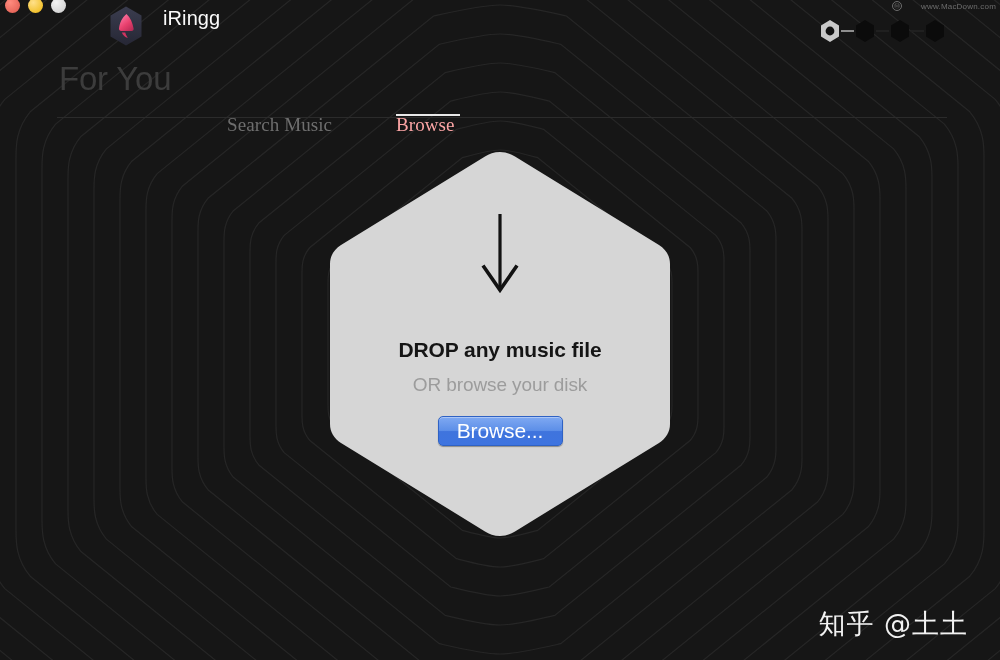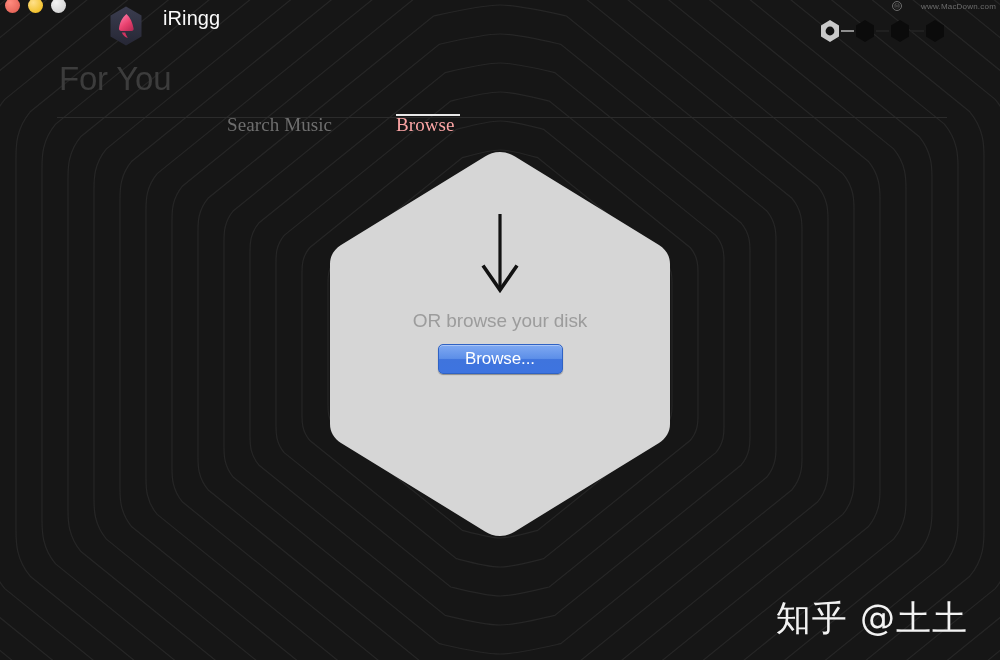--- a/index.html
+++ b/index.html
@@ -194,42 +194,42 @@
     color: #151515;
     letter-spacing: -0.1px;
   }
   .dz-sub {
     margin-top: 12px;
     font-size: 19px;
     color: #9c9c9c;
     letter-spacing: -0.1px;
   }
   .dz-browse-btn {
-    margin-top: 12px;
+    margin-top: 20px;
     width: 125px;
     height: 30px;
     border-radius: 5px;
     border: 1px solid #2f62c4;
     background: linear-gradient(to bottom, #7fa9f2 0%, #5d8fe8 48%, #3f74dd 52%, #3e74e0 100%);
     color: #ffffff;
-    font-size: 17px;
+    font-size: 21px;
     font-family: inherit;
     letter-spacing: -0.1px;
     cursor: pointer;
     box-shadow: 0 1px 1px rgba(0,0,0,0.35), inset 0 1px 0 rgba(255,255,255,0.35);
     padding: 0;
     line-height: 28px;
   }
 
   
   .watermark-bottom {
     position: absolute;
     right: 32px;
     bottom: 18px;
-    font-size: 35px;
+    font-size: 27px;
     color: #f2f2f2;
     letter-spacing: 1px;
     z-index: 8;
     font-family: "DejaVu Sans", sans-serif;
   }
 </style>
 </head>
 <body>
 
 <div id="app">
@@ -341,20 +341,21 @@
     <svg class="hex-bg" viewBox="0 0 340 384" preserveAspectRatio="none" xmlns="http://www.w3.org/2000/svg">
       <path d="M170 0 C176 0 181 2 185 4.6 L329 93 C336 97.5 340 104 340 112 L340 272 C340 280 336 286.5 329 291 L185 379.4 C181 382 176 384 170 384 C164 384 159 382 155 379.4 L11 291 C4 286.5 0 280 0 272 L0 112 C0 104 4 97.5 11 93 L155 4.6 C159 2 164 0 170 0 Z" fill="#d6d6d6"></path>
     </svg>
     <div class="dz-content">
       <div class="dz-arrow">
         <svg width="44" height="82" viewBox="0 0 44 82" xmlns="http://www.w3.org/2000/svg">
           <line x1="22" y1="2" x2="22" y2="77" stroke="#121212" stroke-width="3.2"></line>
           <polyline points="6,55 22,78 38,55" fill="none" stroke="#121212" stroke-width="3.6" stroke-linecap="square" stroke-linejoin="miter"></polyline>
         </svg>
       </div>
+      <div class="dz-title">DROP any music file</div>
       <div class="dz-sub">OR browse your disk</div>
       <button class="dz-browse-btn">Browse...</button>
     </div>
   </div>
 
   <div class="watermark-bottom">知乎 @土土</div>
 
 </div>
 
 </body></html>

